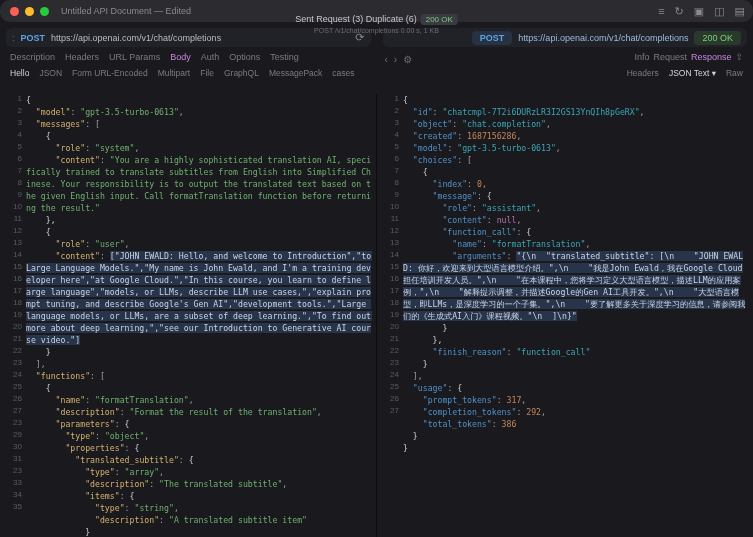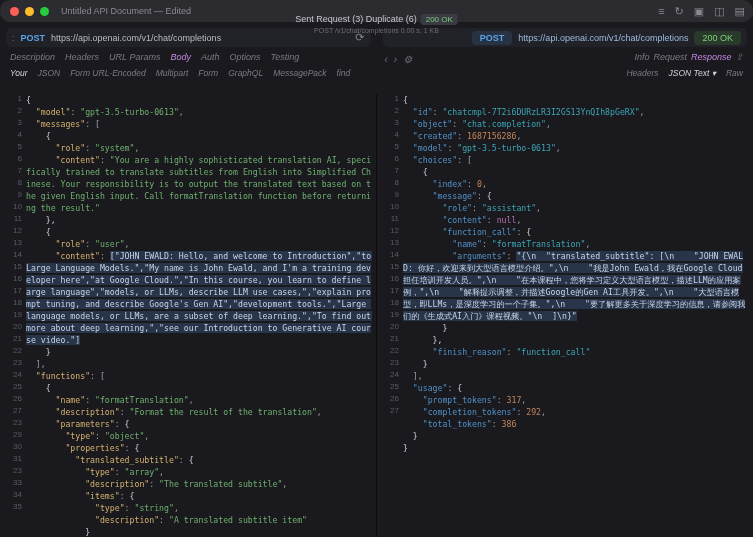--- a/index.html
+++ b/index.html
@@ -97,40 +97,40 @@
   </div>
   <div class="right">
     <div class="urlbar">
       <span class="method-badge">POST</span>
       <span class="url-pill">https://api.openai.com/v1/chat/completions</span>
       <span class="status-pill">200 OK</span>
     </div>
   </div>
 </div>
 
-<div style="display:flex;font-style:italic;">
+<div style="display:flex;">
   <div class="left" style="flex:1;">
     <div class="tabs">
       <span class="tab">Description</span>
       <span class="tab">Headers</span>
       <span class="tab">URL Params</span>
       <span class="tab active">Body</span>
       <span class="tab">Auth</span>
       <span class="tab">Options</span>
       <span class="tab">Testing</span>
     </div>
     <div class="subtabs">
-      <span class="stab active">Your</span>
+      <span class="stab active">Hello</span>
       <span class="stab">JSON</span>
       <span class="stab">Form URL-Encoded</span>
       <span class="stab">Multipart</span>
-      <span class="stab">Form</span>
+      <span class="stab">File</span>
       <span class="stab">GraphQL</span>
       <span class="stab">MessagePack</span>
-      <span class="stab">find</span>
+      <span class="stab">cases</span>
     </div>
   </div>
   <div class="right" style="flex:1;">
     <div style="display:flex; align-items:center;">
       <div class="nav-icons">
         <span>‹</span>
         <span>›</span>
         <span>⚙</span>
       </div>
       <div class="tabs right-tabs" style="flex:1;">

